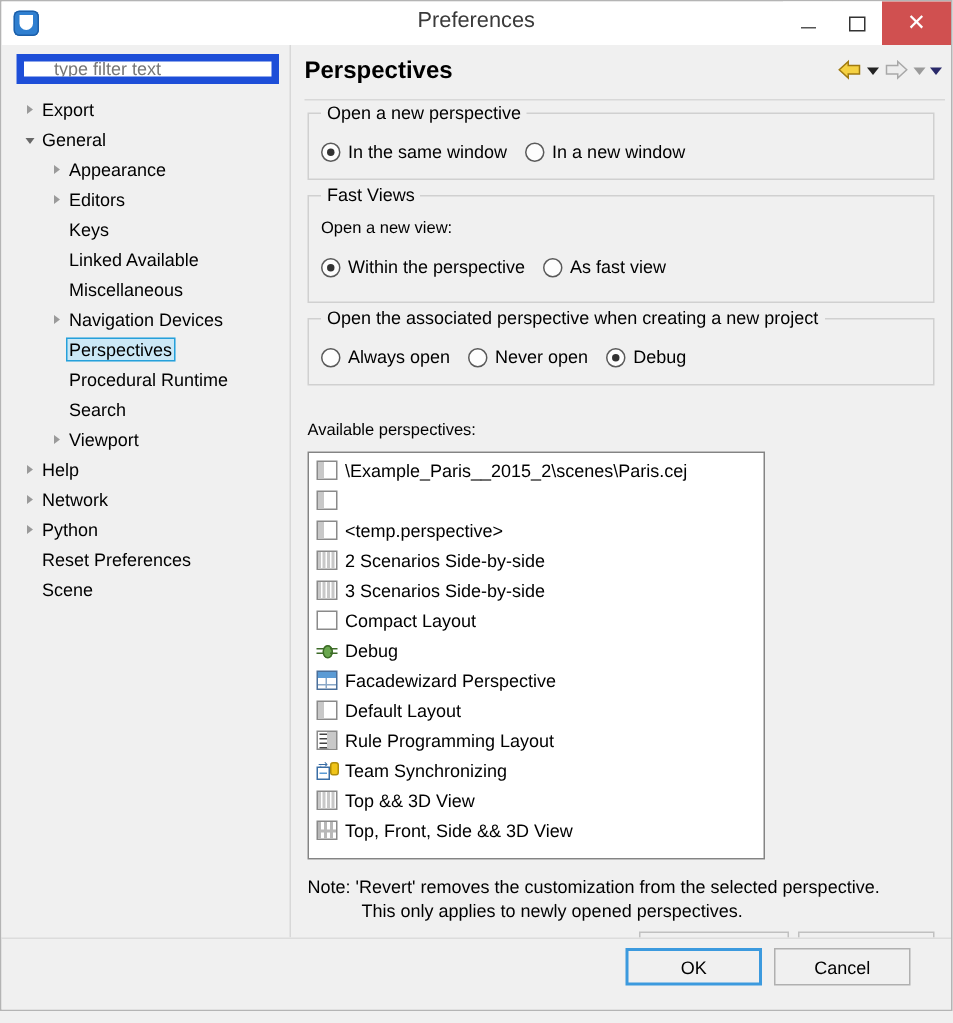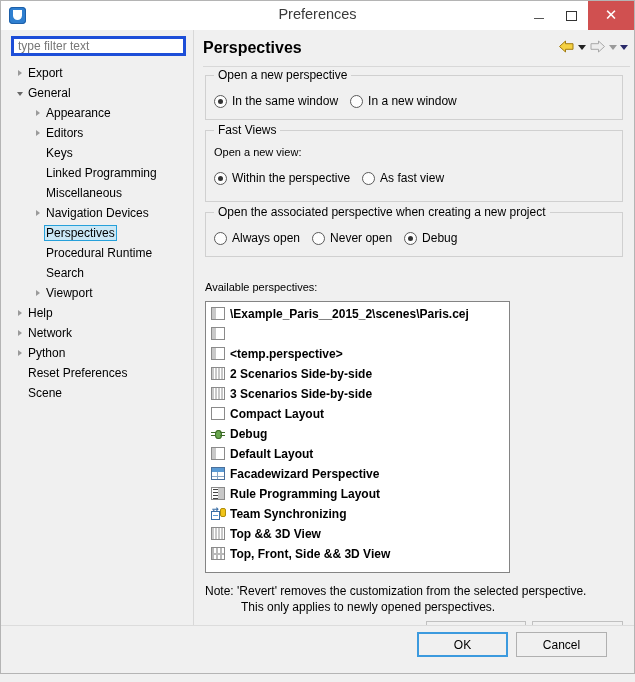--- a/index.html
+++ b/index.html
@@ -83,26 +83,26 @@
 
   
   #left-panel {
     position: absolute; left: 0; top: 0;
     width: 192px; height: 100%;
     background: #f0f0f0;
   }
   #filter-input {
     position: absolute; left: 10px; top: 6px;
     width: 175px; height: 20px;
-    border: 3px solid #1d4ed8;
+    border: 5px solid #1d4ed8;
     background: #ffffff;
     font-family: "Liberation Sans", sans-serif;
     font-size: 12px;
     color: #777777;
-    padding: 0 4px;
+    padding: 0 20px;
     line-height: 18px;
   }
   #filter-input::placeholder { color: #777777; opacity: 1; }
 
   #tree {
     position: absolute; left: 0; top: 33px;
     width: 192px; bottom: 0;
     overflow: hidden;
   }
   .tree-row {
@@ -219,21 +219,20 @@
 
   
   #list-box {
     position: absolute;
     left: 8px; top: 271px;
     width: 305px; height: 272px;
     background: #ffffff;
     border: 1px solid #848484;
     overflow: hidden;
     padding-top: 2px;
-    font-weight: bold;
   }
   .list-row {
     height: 20px;
     display: flex; align-items: center;
     padding-left: 4px;
     white-space: nowrap;
     font-size: 12px;
   }
   .li-icon {
     width: 16px; height: 16px;
@@ -425,21 +424,21 @@
               <i class="closed"></i>
             </span>
           <span class="tree-label">Editors</span>
         </div>
 
         <div class="tree-row" style="padding-left:43px">
           <span class="tree-label">Keys</span>
         </div>
 
         <div class="tree-row" style="padding-left:43px">
-          <span class="tree-label">Linked Programming</span>
+          <span class="tree-label">Linked Available</span>
         </div>
 
         <div class="tree-row" style="padding-left:43px">
           <span class="tree-label">Miscellaneous</span>
         </div>
 
         <div class="tree-row" style="padding-left:30px">
           <span class="tree-arrow">
               <i class="closed"></i>
             </span>
@@ -637,36 +636,36 @@
               <span class="leg" style="left:0;top:8px"></span>
               <span class="leg" style="right:0;top:5px"></span>
               <span class="leg" style="right:0;top:8px"></span>
             </span>
           </span>
           <span class="li-text">Debug</span>
         </div>
 
         <div class="list-row">
           <span class="li-icon">
-            <span class="ic-layout">
-                <i style="left:0;width:4px"></i>
-              </span>
-          </span>
-          <span class="li-text">Default Layout</span>
-        </div>
-
-        <div class="list-row">
-          <span class="li-icon">
             <span class="ic-table">
                 <span class="hdr"></span>
                 <span class="vl"></span>
                 <span class="hl"></span>
               </span>
           </span>
           <span class="li-text">Facadewizard Perspective</span>
+        </div>
+
+        <div class="list-row">
+          <span class="li-icon">
+            <span class="ic-layout">
+                <i style="left:0;width:4px"></i>
+              </span>
+          </span>
+          <span class="li-text">Default Layout</span>
         </div>
 
         <div class="list-row">
           <span class="li-icon">
             <span class="ic-rule">
               <span class="lines">
                   <span></span>
                   <span></span>
                   <span></span>
                   <span></span>

